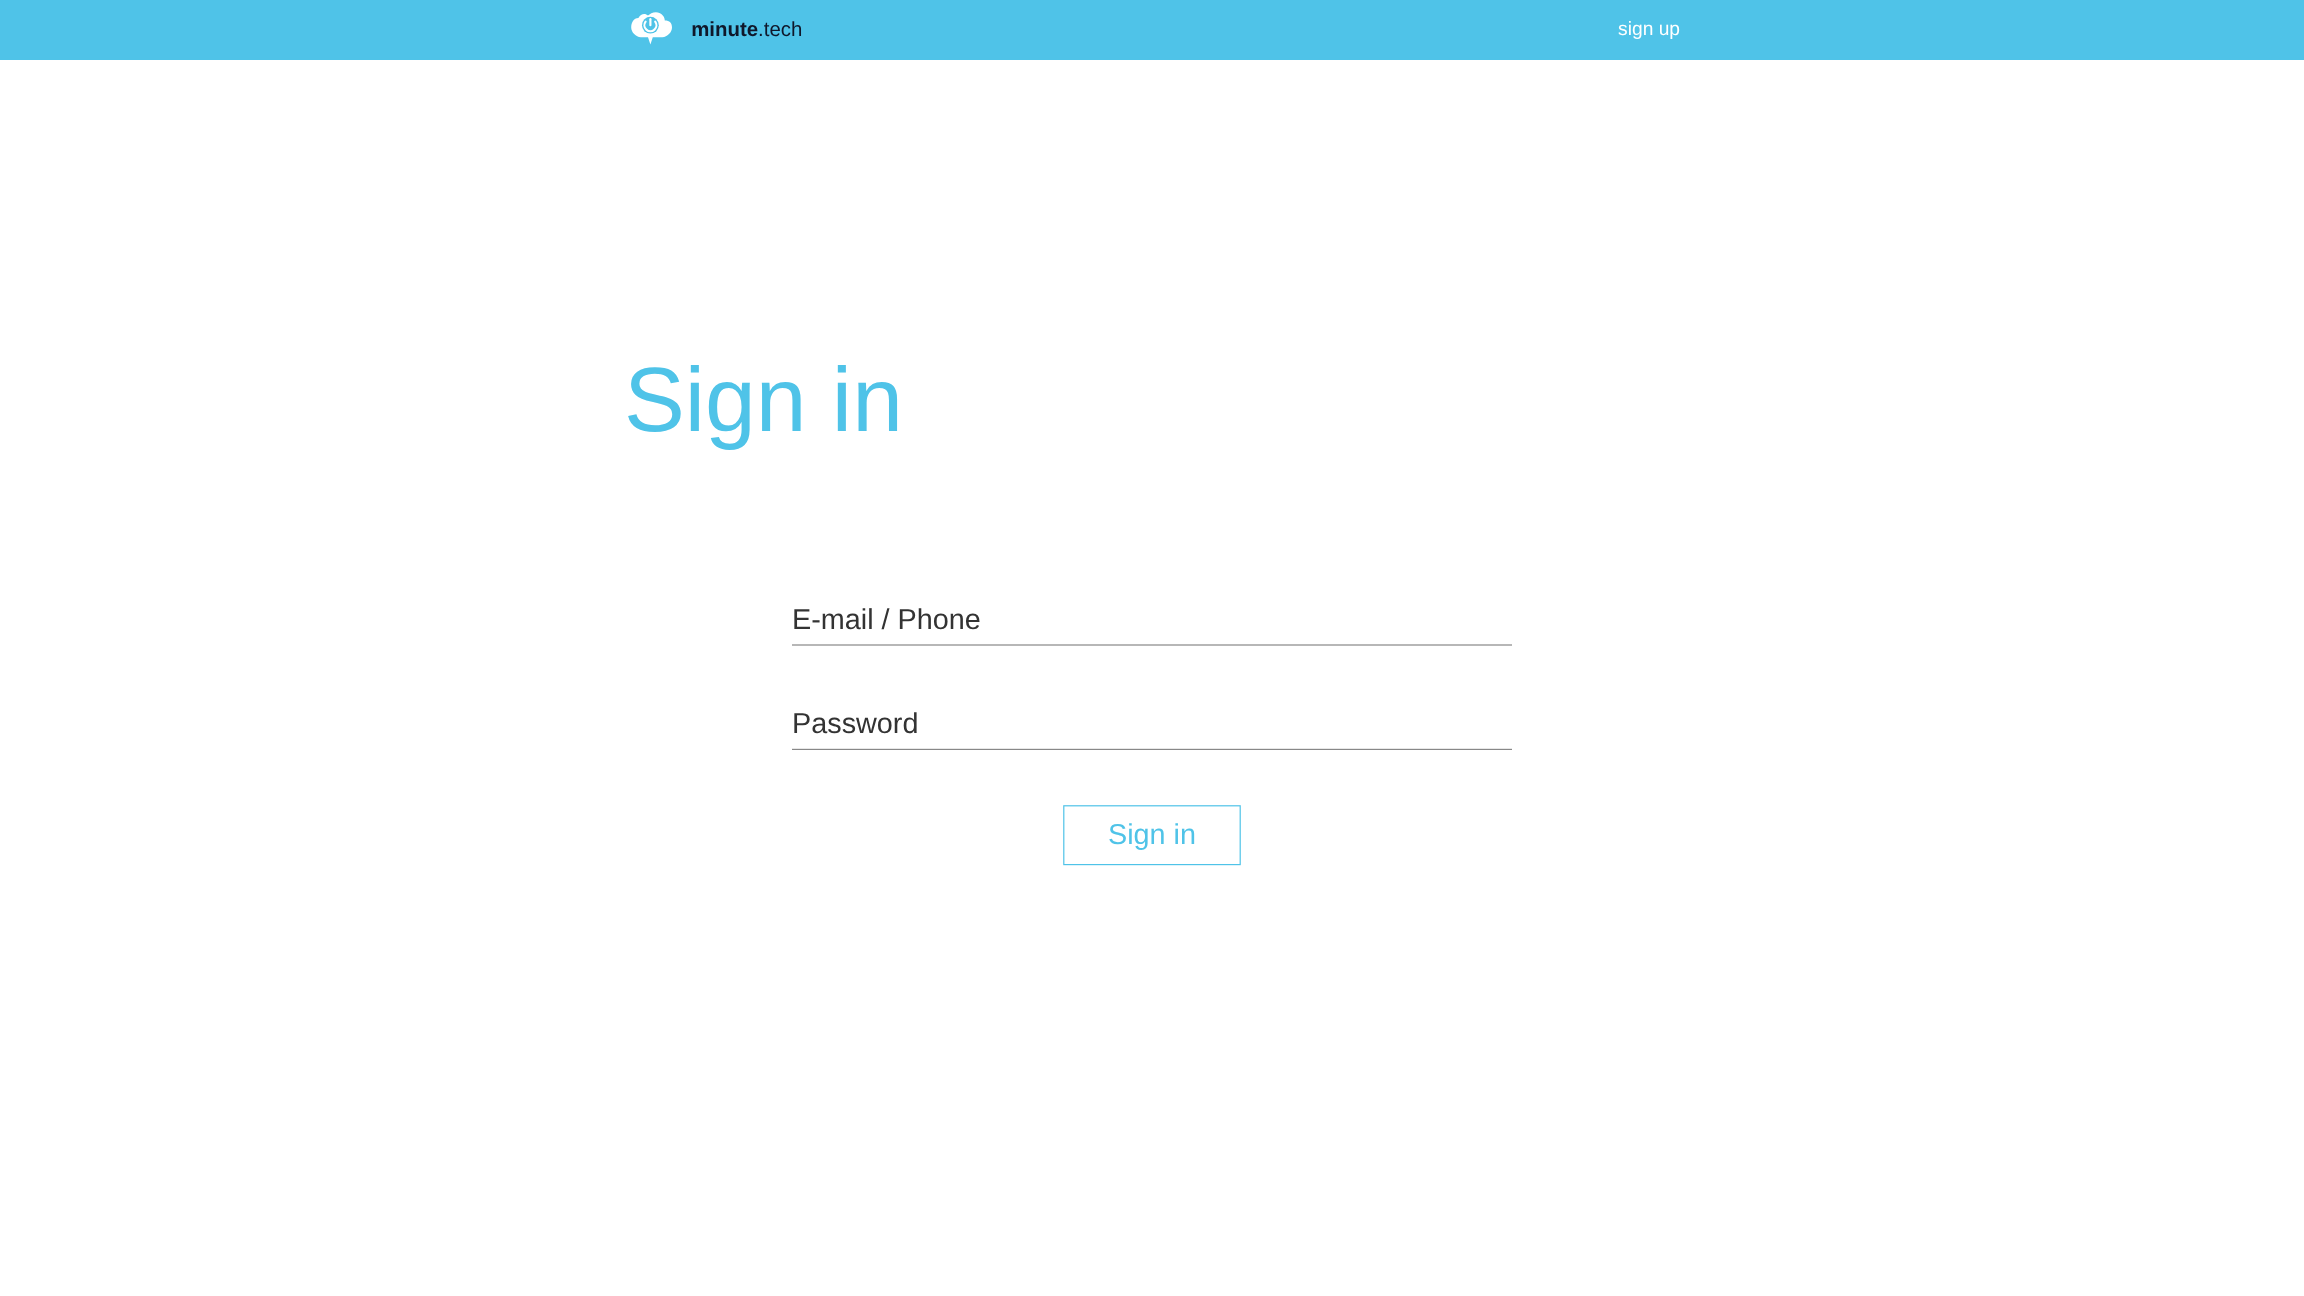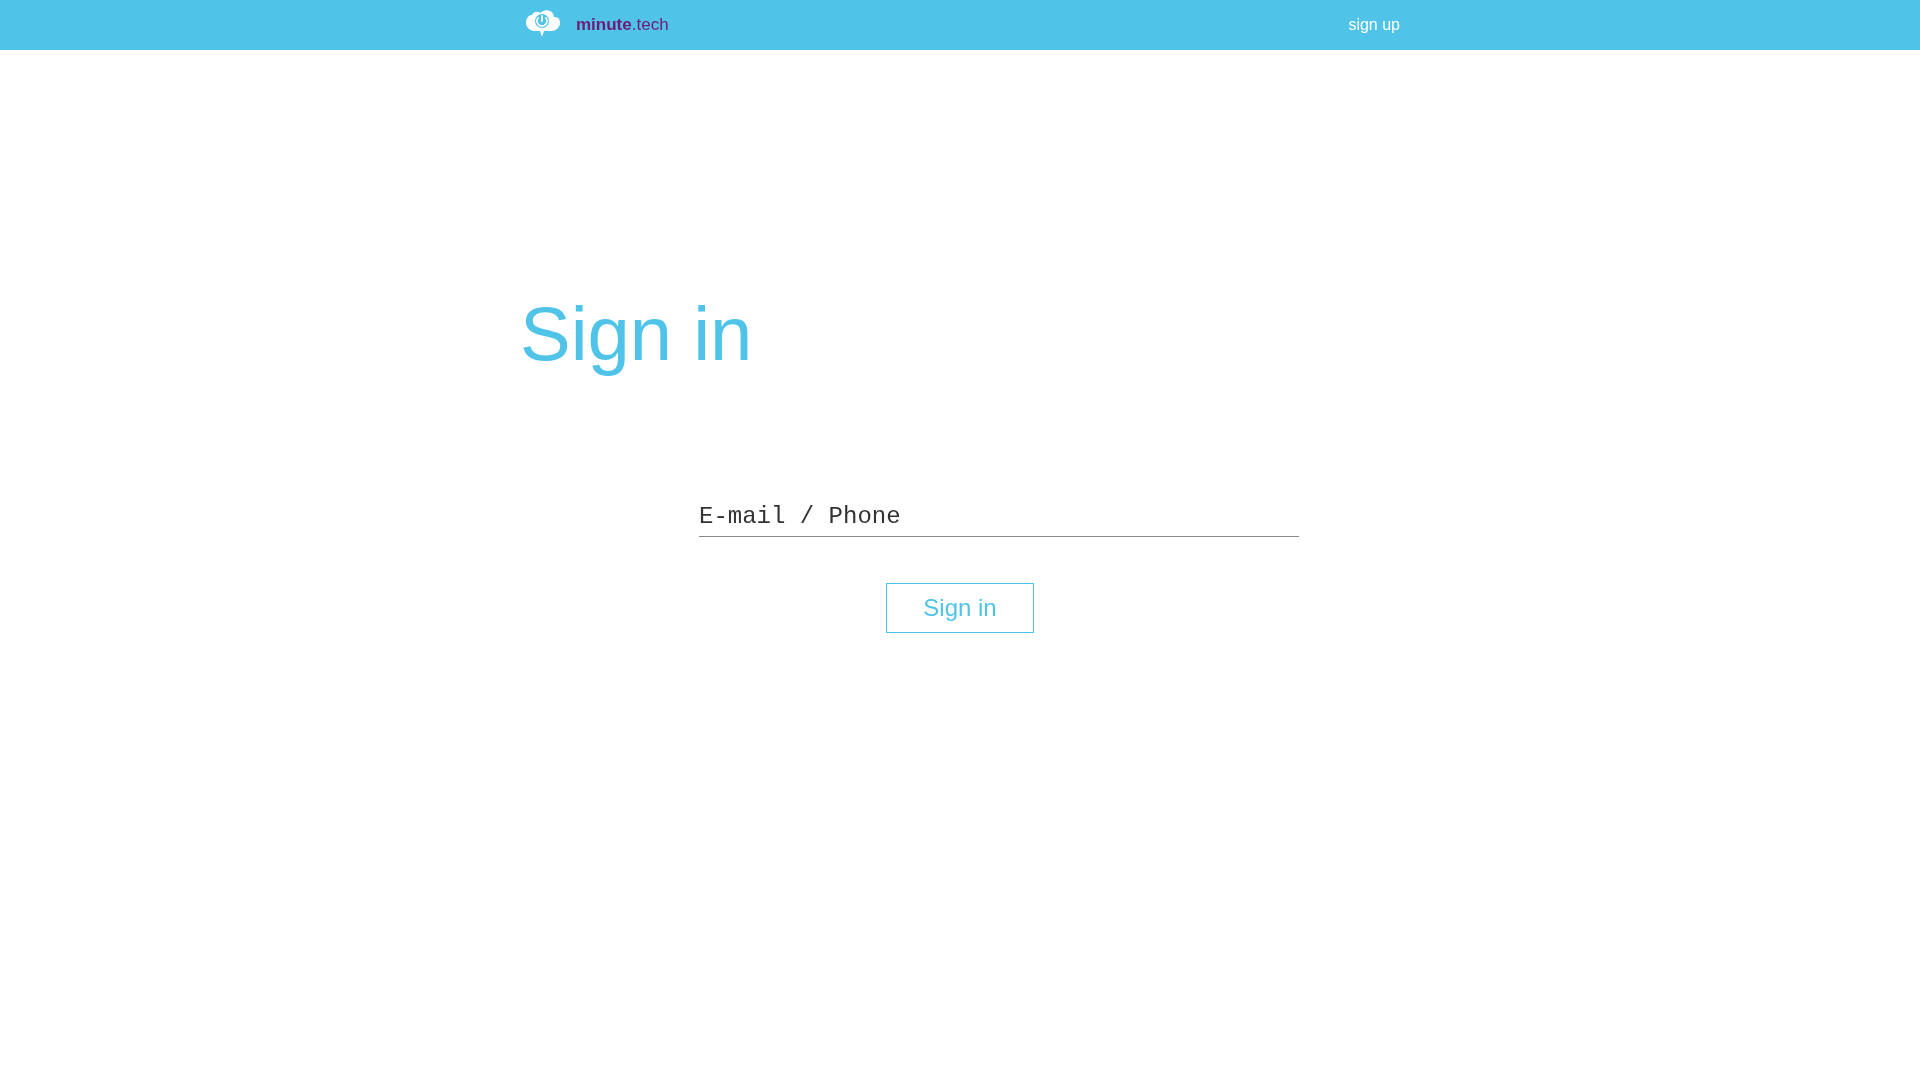--- a/index.html
+++ b/index.html
@@ -43,21 +43,21 @@
       height: 36px;
       position: relative;
     }
     
     .logo-icon svg {
       width: 100%;
       height: 100%;
     }
     
     .logo-text {
-      color: #701a75;
+      color: #0f172a;
       font-size: 17px;
       font-weight: 400;
     }
     
     .logo-text .bold {
       font-weight: 700;
     }
     
     .signup-link {
       color: #ffffff;
@@ -91,22 +91,21 @@
     
     .input-field {
       width: 100%;
       border: none;
       border-bottom: 1px solid #888888;
       font-size: 24px;
       padding: 6px 0;
       outline: none;
       background: transparent;
       color: #333333;
-      font-family: Liberation Mono, monospace;
-      margin-left: 39px;
+      font-family: Liberation Sans, sans-serif;
     }
     
     .input-field::placeholder {
       color: #333333;
       font-weight: 400;
     }
     
     .signin-button {
       display: block;
       margin: 20px auto 0;
@@ -143,16 +142,19 @@
 </div>
 
 <div class="main-content">
   <h1 class="page-title">Sign in</h1>
 
   <div class="form-container">
     <div class="input-group">
       <input type="text" class="input-field" placeholder="E-mail / Phone" style="">
     </div>
 
+    <div class="input-group">
+      <input type="password" class="input-field" placeholder="Password" style="">
+    </div>
 
     <button class="signin-button">Sign in</button>
   </div>
 </div>
 
 </body></html>

